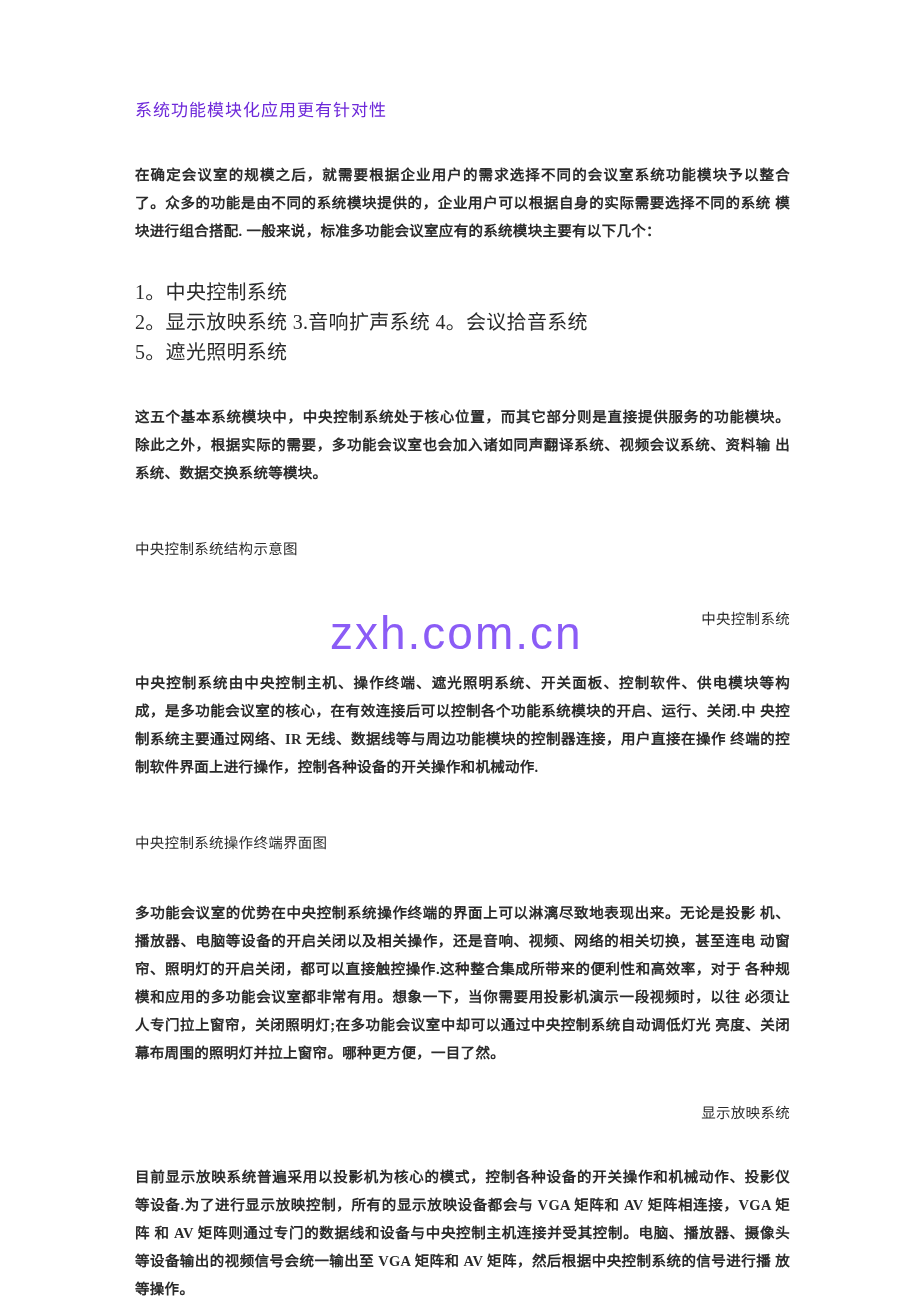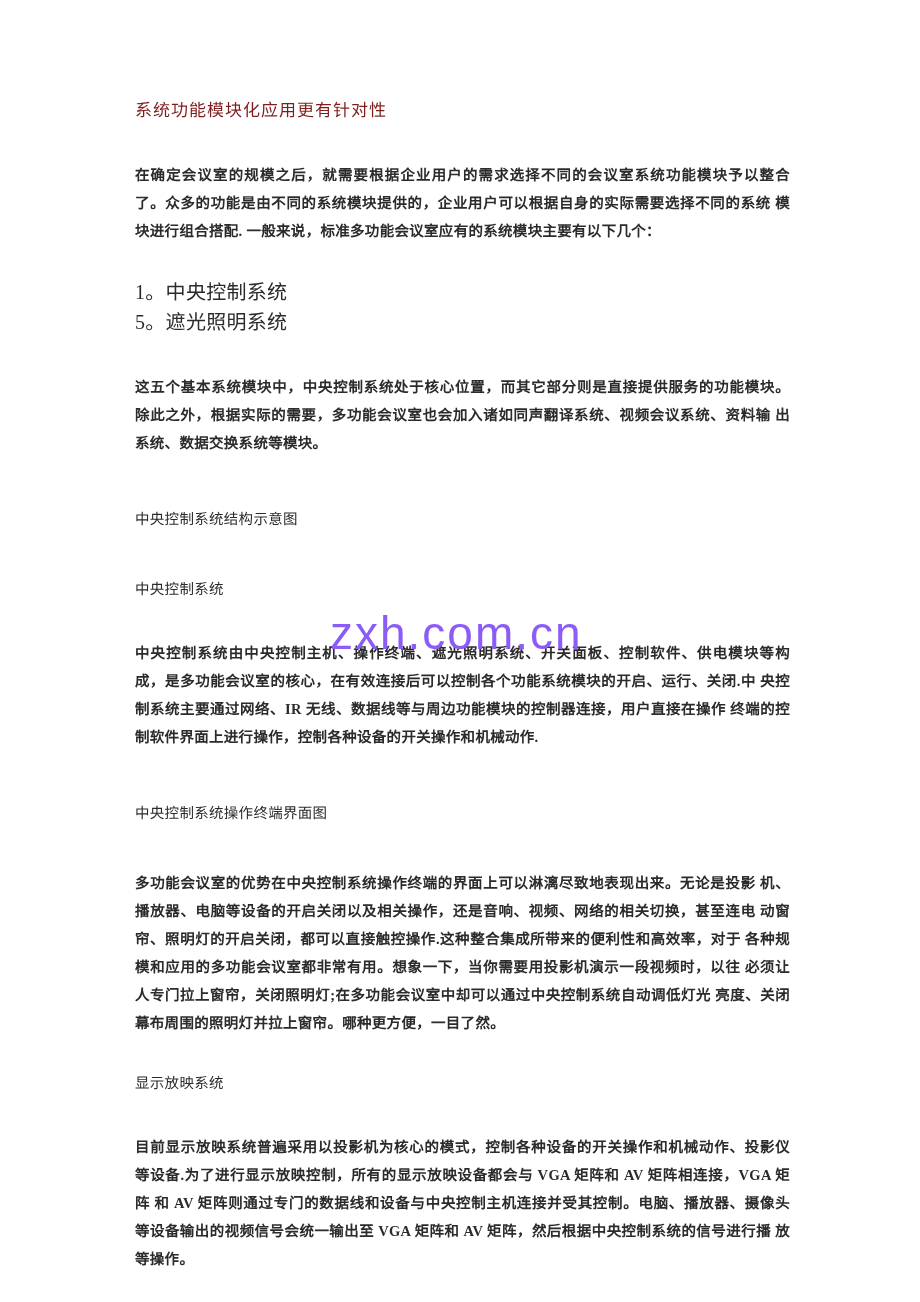--- a/index.html
+++ b/index.html
@@ -15,21 +15,21 @@
     background: #ffffff;
     box-sizing: border-box;
     padding: 96px 130px 60px 135px;
     font-family: "Liberation Serif", "DejaVu Serif", serif;
     color: #2b2b2b;
     overflow: hidden;
   }
   .doc-title {
     font-size: 17px;
     font-weight: 400;
-    color: #7f1d1d;
+    color: #6d28d9;
     margin: 0 0 40px 0;
     letter-spacing: 1px;
   }
   .para {
     font-size: 14.5px;
     line-height: 28px;
     text-align: justify;
     margin: 0 0 32px 0;
     letter-spacing: 0.3px;
     font-weight: bold;
@@ -48,20 +48,21 @@
     text-align: left;
     line-height: 28px;
     margin: 48px 0 42px 0;
     letter-spacing: 0.3px;
   }
   .section-heading {
     font-size: 14.5px;
     line-height: 28px;
     margin: 0 0 36px 0;
     letter-spacing: 0.3px;
+    text-align: right;
   }
   .watermark {
     position: absolute;
     top: 606px;
     left: 330px;
     font-size: 46px;
     color: #8b5cf6;
     letter-spacing: 2px;
     font-family: "Liberation Sans", "DejaVu Sans", sans-serif;
     pointer-events: none;
@@ -82,20 +83,21 @@
   <div class="watermark">zxh.com.cn</div>
 
   <div class="content">
 
     <h1 class="doc-title">系统功能模块化应用更有针对性</h1>
 
     <p class="para">在确定会议室的规模之后，就需要根据企业用户的需求选择不同的会议室系统功能模块予以整合 了。众多的功能是由不同的系统模块提供的，企业用户可以根据自身的实际需要选择不同的系统 模块进行组合搭配. 一般来说，标准多功能会议室应有的系统模块主要有以下几个：</p>
 
     <div class="list-block">
       <p class="list-line">1。中央控制系统</p>
+      <p class="list-line">2。显示放映系统 3.音响扩声系统 4。会议拾音系统</p>
       <p class="list-line">5。遮光照明系统</p>
     </div>
 
     <p class="para">这五个基本系统模块中，中央控制系统处于核心位置，而其它部分则是直接提供服务的功能模块。 除此之外，根据实际的需要，多功能会议室也会加入诸如同声翻译系统、视频会议系统、资料输 出系统、数据交换系统等模块。</p>
 
     <p class="caption">中央控制系统结构示意图</p>
 
     <p class="section-heading">中央控制系统</p>
 
     <p class="para">中央控制系统由中央控制主机、操作终端、遮光照明系统、开关面板、控制软件、供电模块等构 成，是多功能会议室的核心，在有效连接后可以控制各个功能系统模块的开启、运行、关闭.中 央控制系统主要通过网络、IR 无线、数据线等与周边功能模块的控制器连接，用户直接在操作 终端的控制软件界面上进行操作，控制各种设备的开关操作和机械动作.</p>

